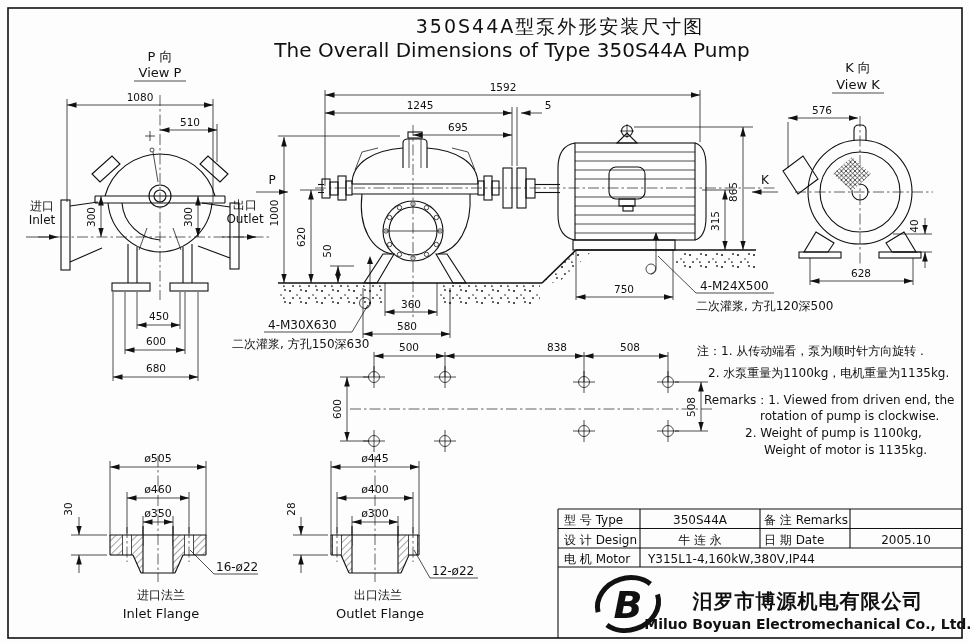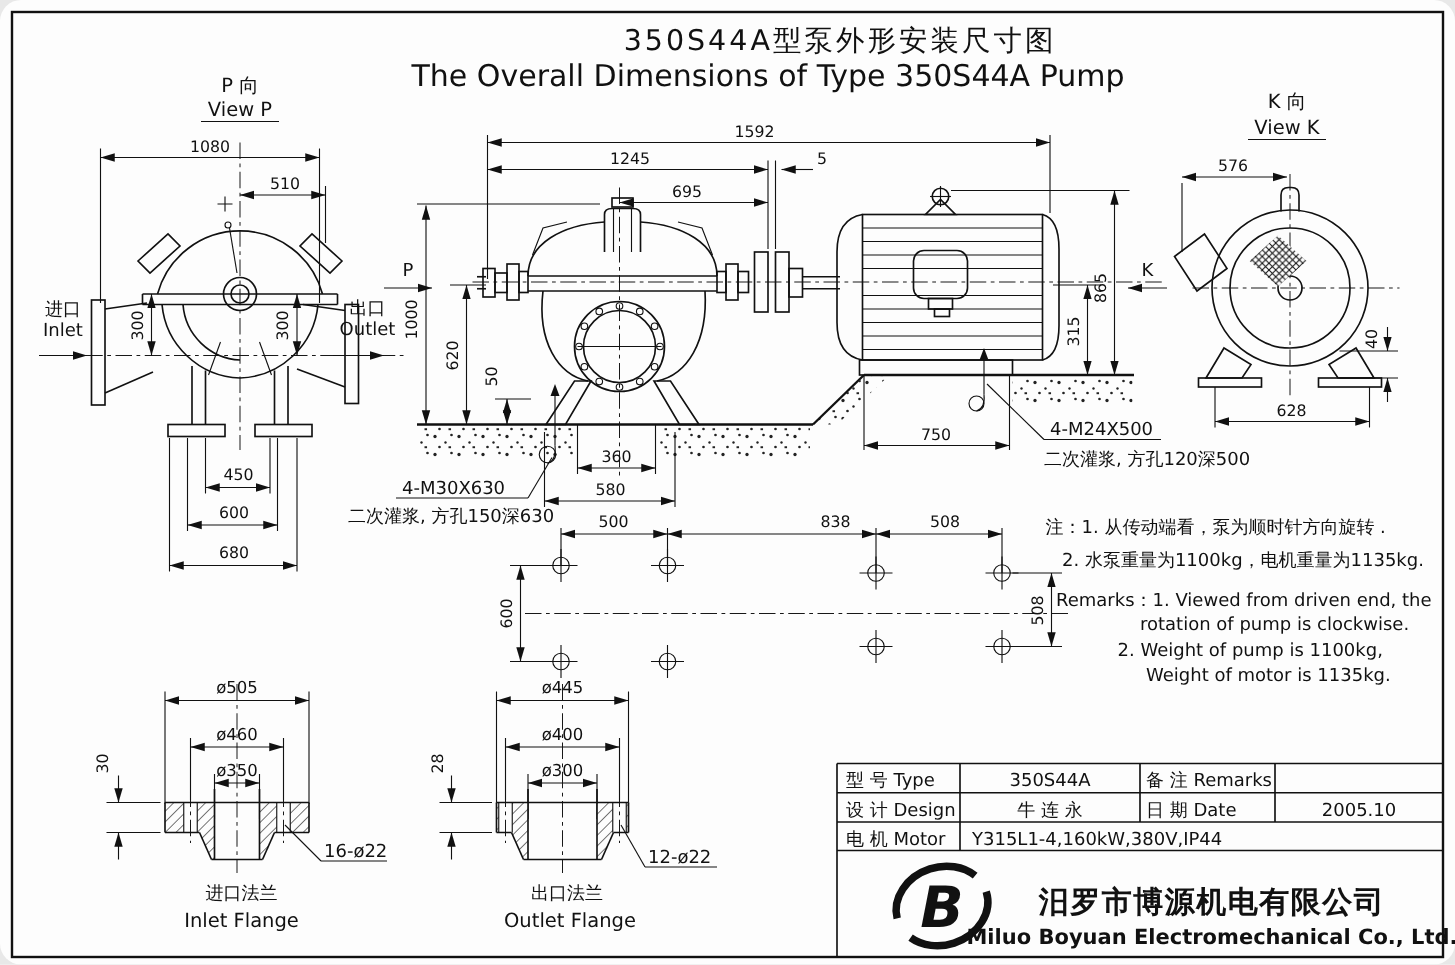--- a/index.html
+++ b/index.html
@@ -1,17 +1,17 @@
 <!DOCTYPE html>
 <html><head>
 <meta charset="utf-8">
 <style>
   html,body{margin:0;padding:0;background:#e8e8e8;}
   #stage{position:relative;width:970px;height:643px;background:#fdfdfd;overflow:hidden;
-         font-family:"DejaVu Sans",sans-serif;border-radius:14px;}
+         font-family:"DejaVu Sans",sans-serif;}
   svg{position:absolute;left:0;top:0;}
   .ol{fill:none;stroke:#111;stroke-width:1.1;}
   .ol2{fill:none;stroke:#111;stroke-width:1.6;}
   .tl{fill:none;stroke:#111;stroke-width:.75;}
   .dim{fill:none;stroke:#111;stroke-width:.75;}
   .dime{fill:none;stroke:#111;stroke-width:.75;}
   .cl{fill:none;stroke:#111;stroke-width:.65;stroke-dasharray:11 3 2.5 3;}
   .hat{fill:url(#ht);stroke:none;}
   .spk{fill:url(#spk);stroke:none;}
   text{fill:#111;font-family:"DejaVu Sans",sans-serif;}

